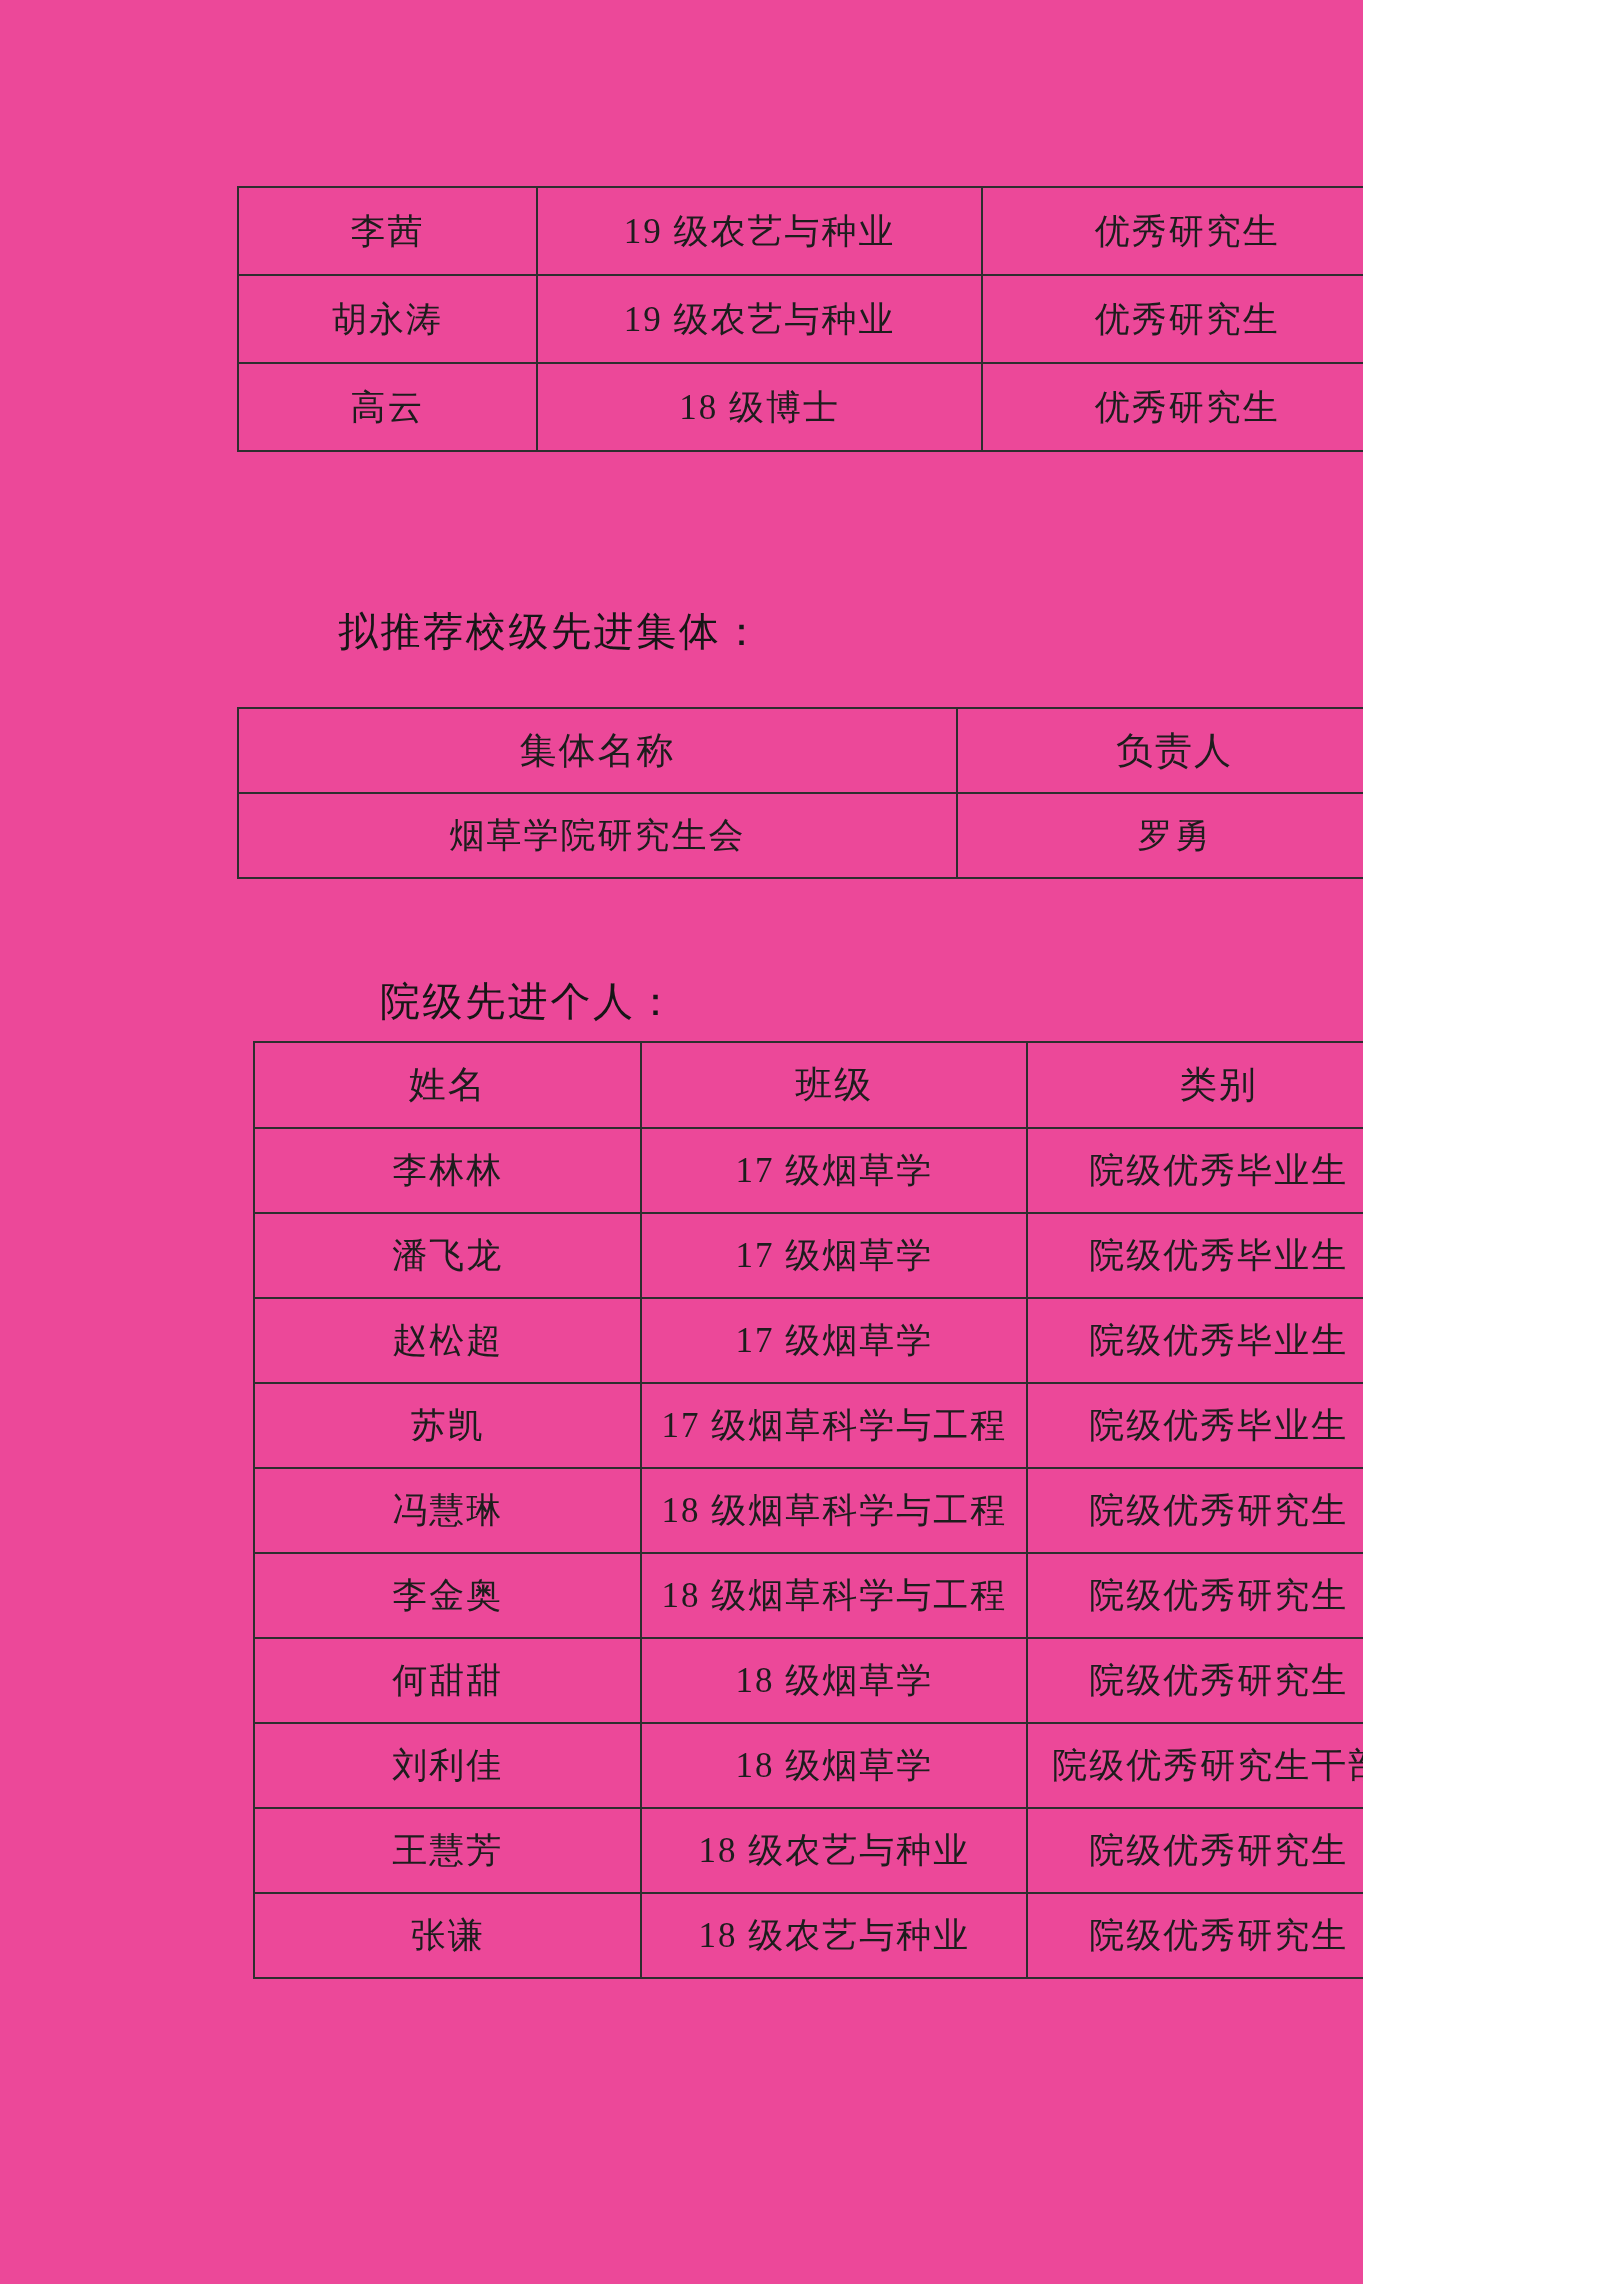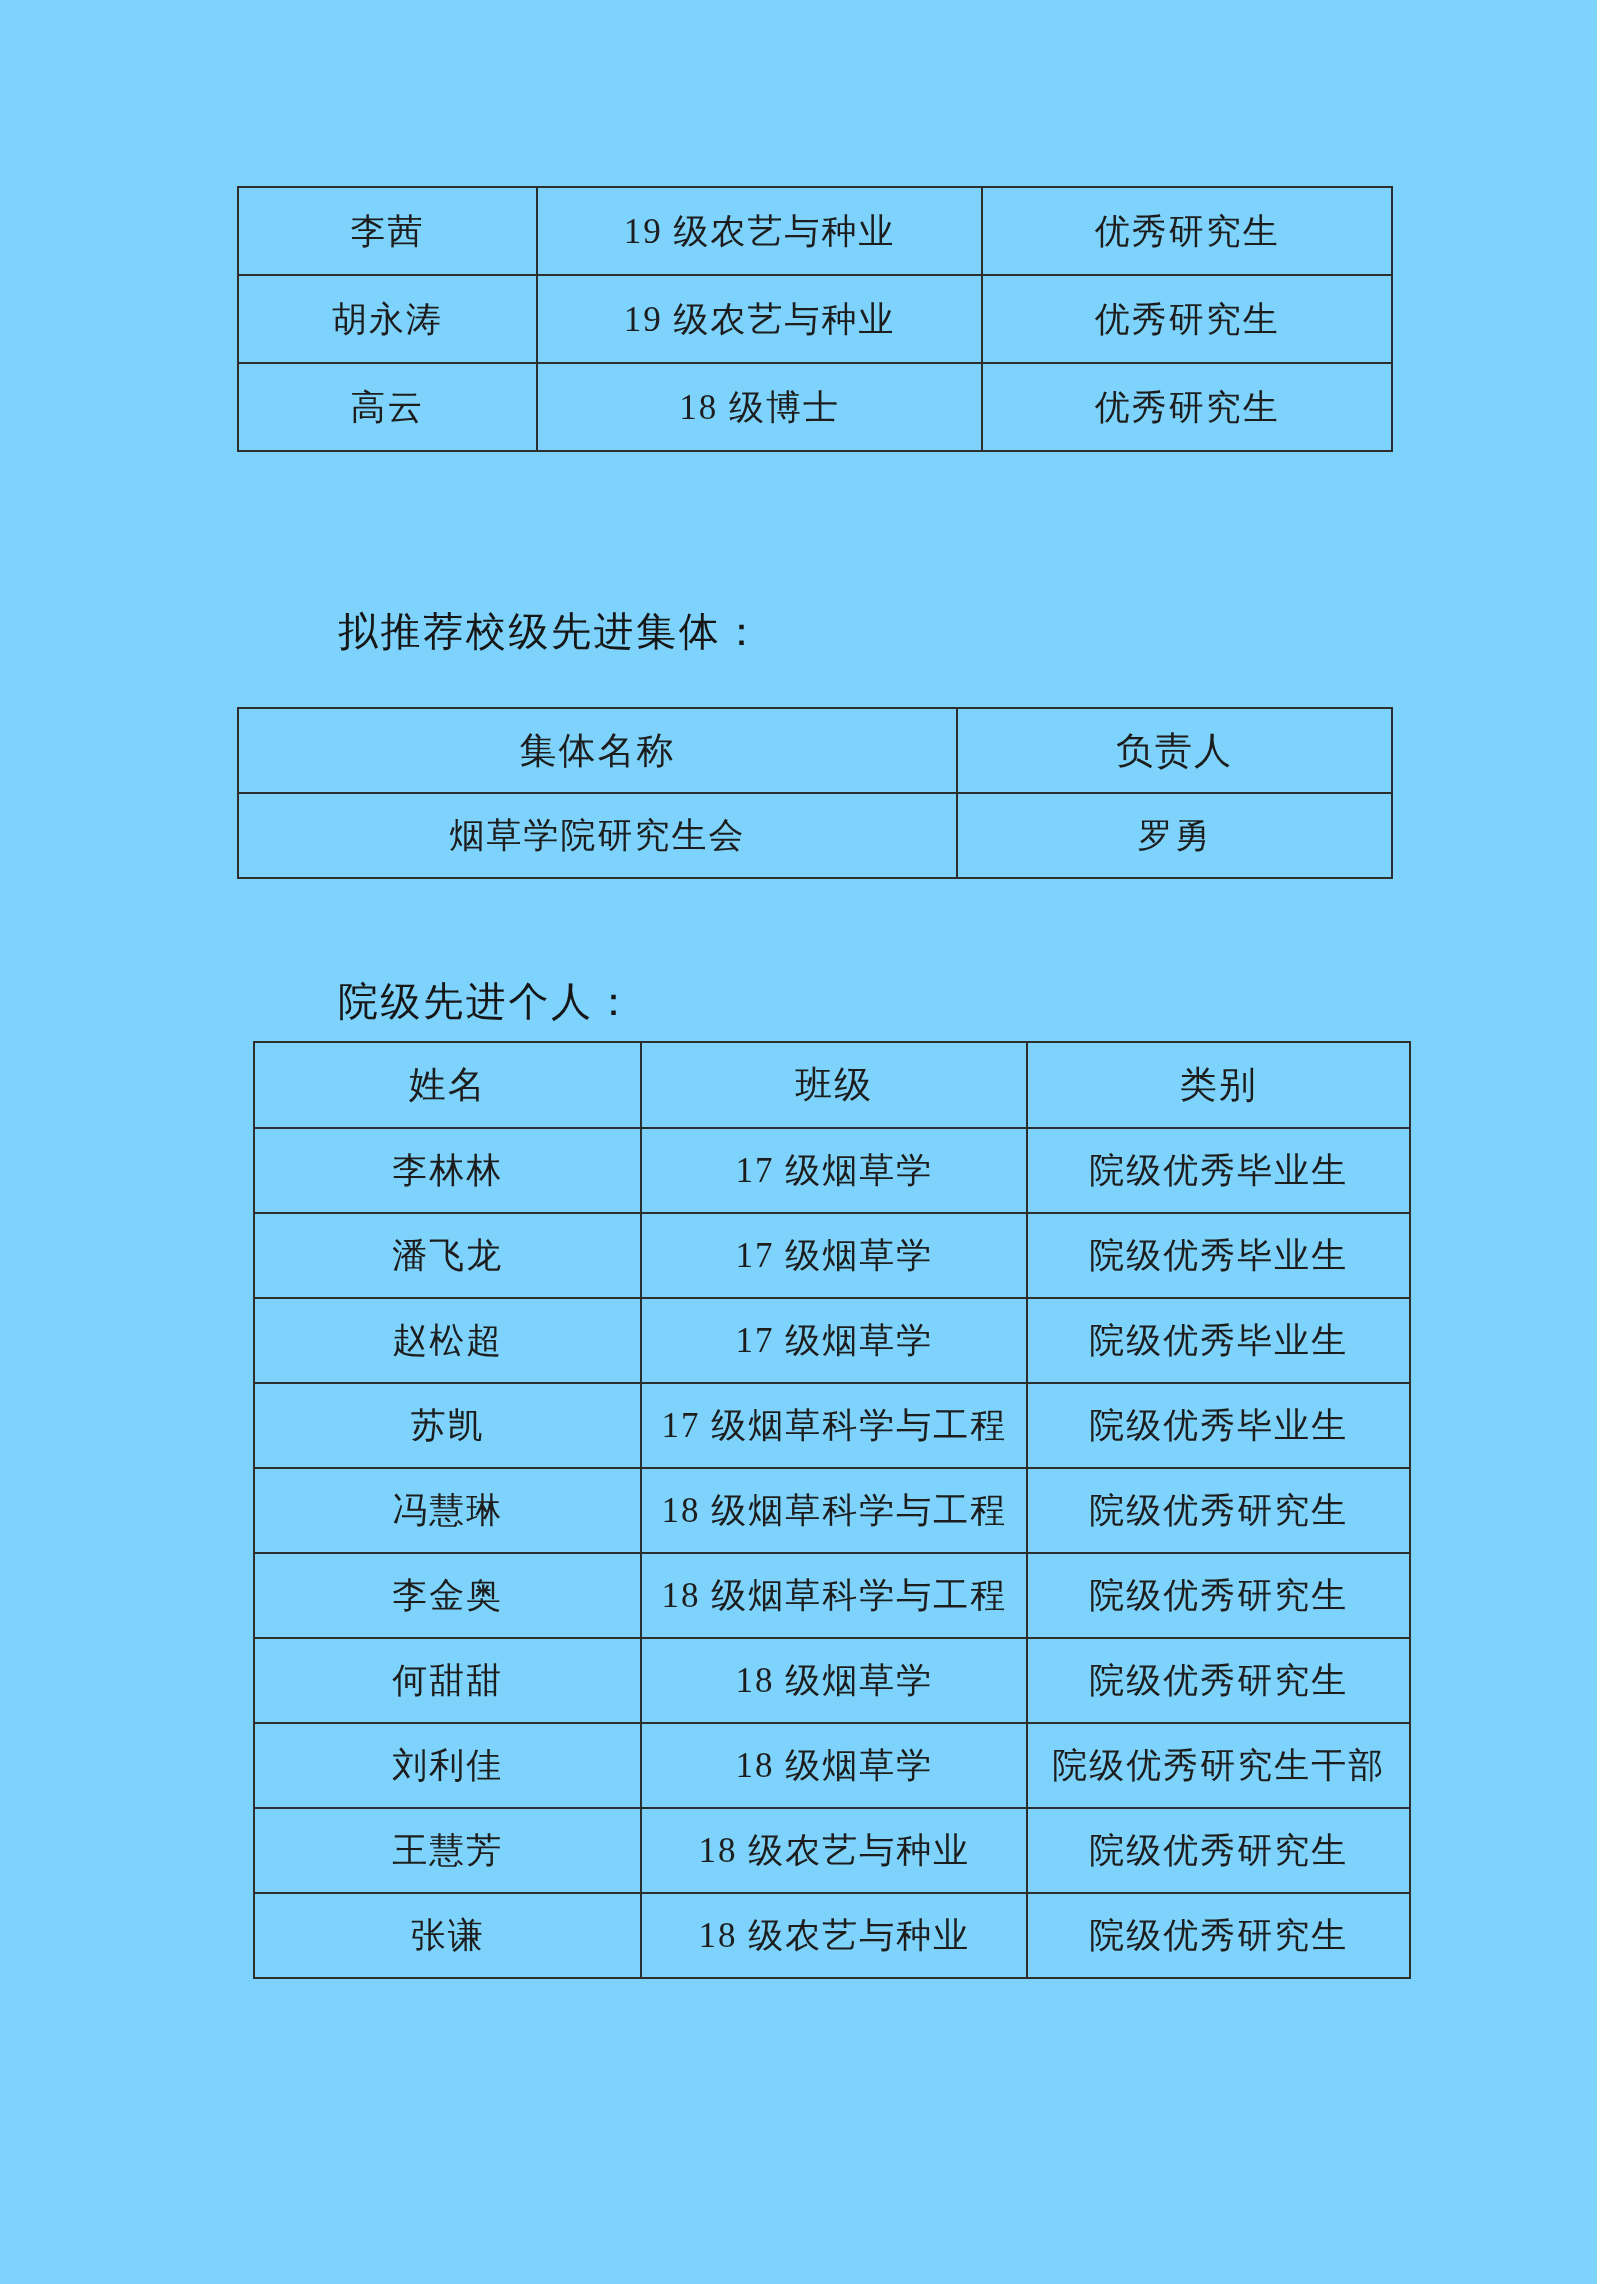--- a/index.html
+++ b/index.html
@@ -4,23 +4,23 @@
 <style>
   * { box-sizing: border-box; }
   html, body { margin: 0; padding: 0; }
   body {
     background: #ffffff;
     font-family: "Liberation Serif", "DejaVu Serif", serif;
     color: #1d1d1d;
   }
   .page {
     position: relative;
-    width: 1597px;
+    width: 1363px;
     height: 2284px;
-    background: #7dd3fc;
+    background: #ec4899;
     overflow: hidden;
   }
   .doc-table {
     position: absolute;
     border-collapse: collapse;
     table-layout: fixed;
   }
   .doc-table td, .doc-table th {
     border: 2.6px solid #2e2e2e;
     text-align: center;
@@ -49,21 +49,21 @@
 
   .section-heading {
     position: absolute;
     left: 338px;
     font-size: 40px;
     line-height: 1;
     letter-spacing: 2.6px;
     color: #161616;
   }
   #heading-collective { top: 612px; }
-  #heading-individual { top: 982px; }
+  #heading-individual { top: 982px; margin-left: 42px; }
 </style>
 </head>
 <body>
 
 <div class="page">
 
   <table class="doc-table" id="table-school">
     <colgroup>
       <col style="width:25.9%">
       <col style="width:38.6%">

